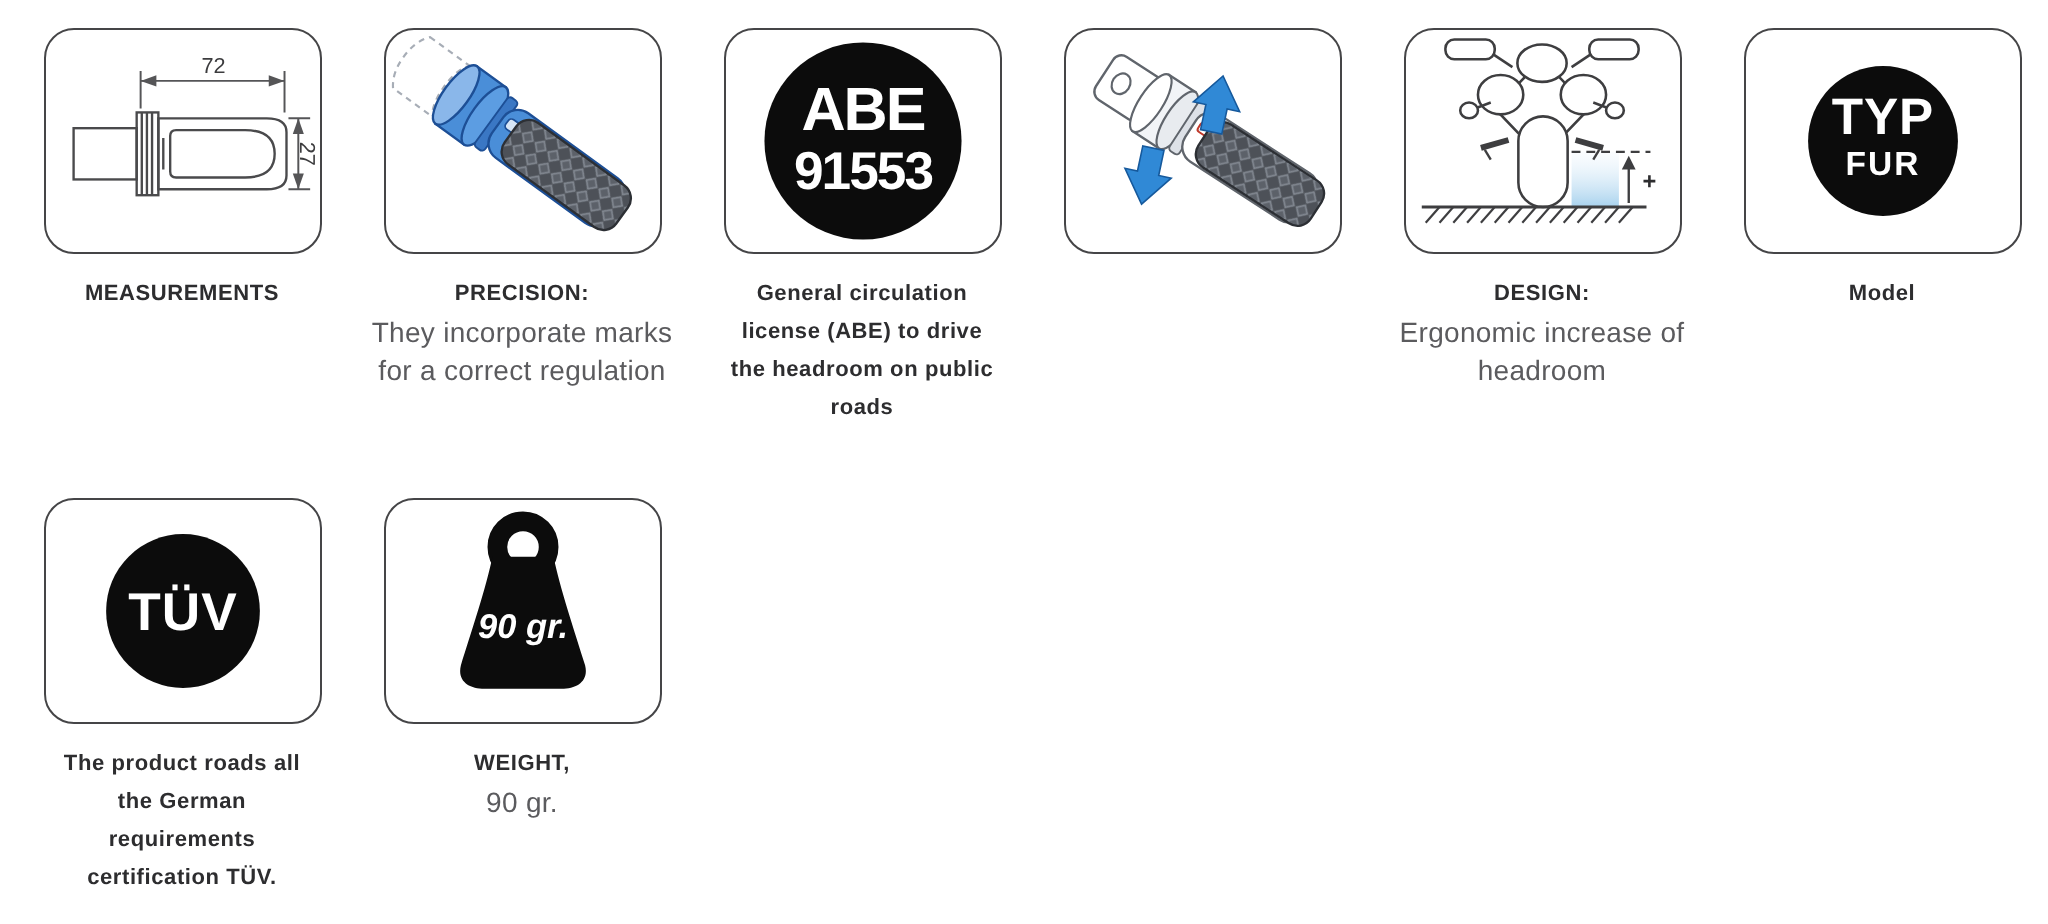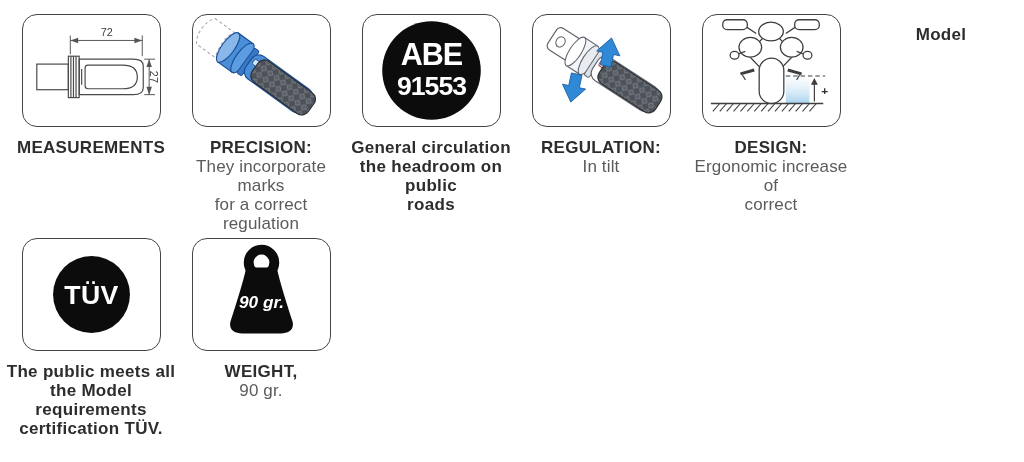--- a/index.html
+++ b/index.html
@@ -3,35 +3,35 @@
 <meta charset="utf-8">
 <style>
   html,body { margin:0; padding:0; }
   body {
     width:1024px; height:462px; background:#ffffff;
     font-family:"Liberation Sans", sans-serif;
     position:relative; overflow:hidden;
   }
   .row { position:absolute; left:6px; display:flex; }
   #row1 { top:14px; }
-  #row2 { top:238px; }
+  #row2 { top:249px; }
   .cell { width:170px; display:flex; flex-direction:column; align-items:center; flex-shrink:0; }
   .tile {
     width:139px; height:113px; box-sizing:border-box;
     border:1.5px solid #454547; border-radius:15px; background:#fff;
     display:flex; align-items:center; justify-content:center; overflow:hidden;
   }
   .tile svg { display:block; }
   .caption { margin-top:11px; text-align:center; width:170px; }
   .cap-title {
-    font-size:17px; font-weight:bold; color:#2d2d2f;
+    font-size:11px; font-weight:bold; color:#2d2d2f;
     line-height:19px; letter-spacing:0.3px;
   }
   .cap-body {
-    font-size:17px; color:#5b5b5e;
+    font-size:14px; color:#5b5b5e;
     line-height:19px; letter-spacing:0.15px;
   }
   svg text { font-family:"Liberation Sans", sans-serif; }
   .badge-text { fill:#ffffff; font-weight:bold; }
   .dim-text { fill:#3c3c3e; font-size:11px; }
 </style>
 </head>
 <body>
 
 <div class="row" id="row1">
@@ -104,20 +104,21 @@
   <div class="cell">
     <div class="tile">
       <svg width="139" height="113" viewBox="0 0 139 113">
         <circle cx="69.5" cy="56.5" r="50" fill="#0c0c0c"></circle>
         <text x="69.5" y="51" text-anchor="middle" class="badge-text" font-size="31" letter-spacing="-1">ABE</text>
         <text x="69.5" y="81" text-anchor="middle" class="badge-text" font-size="27" letter-spacing="-1">91553</text>
       </svg>
     </div>
     <div class="caption">
       <div class="cap-title">General circulation</div>
+      <div class="cap-title">license (ABE) to drive</div>
       <div class="cap-title">the headroom on public</div>
       <div class="cap-title">roads</div>
     </div>
   </div>
 
   <div class="cell">
     <div class="tile">
       <svg width="139" height="113" viewBox="0 0 139 113">
         <defs>
           <pattern id="kn2" width="8" height="8" patternUnits="userSpaceOnUse">
@@ -136,24 +137,20 @@
           <rect x="33" y="-6" width="10" height="5" rx="1.5" fill="#ffffff" stroke="#c0392b" stroke-width="1"></rect>
           <rect x="38" y="-13" width="68" height="26" rx="8" fill="url(#kn2)" stroke="#2c2f34" stroke-width="1.2"></rect>
         </g>
         <g transform="translate(76 36) rotate(12)">
           <path d="M-4.5 16 L-4.5 3 L-11 3 L1 -13 L13 3 L6.5 3 L6.5 16 Z" fill="#3089d6" stroke="#16599c" stroke-width="0.8"></path>
         </g>
         <g transform="translate(42 76) rotate(192)">
           <path d="M-4.5 16 L-4.5 3 L-11 3 L1 -13 L13 3 L6.5 3 L6.5 16 Z" fill="#3089d6" stroke="#16599c" stroke-width="0.8"></path>
         </g>
       </svg>
-    </div>
-    <div class="caption">
-      <div class="cap-title">REGULATION:</div>
-      <div class="cap-body">In tilt</div>
     </div>
   </div>
 
   <div class="cell">
     <div class="tile">
       <svg width="139" height="113" viewBox="0 0 139 113">
         <defs>
           <linearGradient id="hg" x1="0" y1="0" x2="0" y2="1">
             <stop offset="0" stop-color="#eaf4fb" stop-opacity="0.2"></stop>
             <stop offset="1" stop-color="#a8d2ee"></stop>
@@ -203,44 +200,51 @@
           <line x1="108" y1="98" x2="115" y2="90"></line>
         </g>
         <line x1="113" y1="88" x2="113" y2="68" stroke="#3e3e40" stroke-width="1.2"></line>
         <path d="M113 64 l-3.5 7 h7 Z" fill="#3e3e40"></path>
         <text x="120" y="81" font-size="12" font-weight="bold" fill="#2d2d2f">+</text>
       </svg>
     </div>
     <div class="caption">
       <div class="cap-title">DESIGN:</div>
       <div class="cap-body">Ergonomic increase of</div>
-      <div class="cap-body">correct</div>
-    </div>
-  </div>
-
-  <div class="cell">
+      <div class="cap-body">headroom</div>
+    </div>
+  </div>
+
+  <div class="cell">
+    <div class="tile">
+      <svg width="139" height="113" viewBox="0 0 139 113">
+        <circle cx="69.5" cy="56.5" r="38" fill="#0c0c0c"></circle>
+        <text x="69.5" y="53" text-anchor="middle" class="badge-text" font-size="26" letter-spacing="0.5">TYP</text>
+        <text x="69.5" y="74" text-anchor="middle" class="badge-text" font-size="17" letter-spacing="1">FUR</text>
+      </svg>
+    </div>
     <div class="caption">
       <div class="cap-title">Model</div>
     </div>
   </div>
 
 </div>
 
 <div class="row" id="row2">
 
   <div class="cell">
     <div class="tile">
       <svg width="139" height="113" viewBox="0 0 139 113">
         <circle cx="69.5" cy="56.5" r="39" fill="#0c0c0c"></circle>
         <text x="69.5" y="66" text-anchor="middle" class="badge-text" font-size="27" letter-spacing="0.5">TÜV</text>
       </svg>
     </div>
     <div class="caption">
-      <div class="cap-title">The public meets all</div>
-      <div class="cap-title">the Model</div>
+      <div class="cap-title">The product roads all</div>
+      <div class="cap-title">the German</div>
       <div class="cap-title">requirements</div>
       <div class="cap-title">certification TÜV.</div>
     </div>
   </div>
 
   <div class="cell">
     <div class="tile">
       <svg width="139" height="113" viewBox="0 0 139 113">
         <circle cx="69.5" cy="24" r="13" fill="none" stroke="#0c0c0c" stroke-width="10"></circle>
         <path d="M54 29 L85 29 C88 44 96 68 101 84 C103 92 97 96 89 96 L50 96 C42 96 36 92 38 84 C43 68 51 44 54 29 Z" fill="#0c0c0c"></path>

